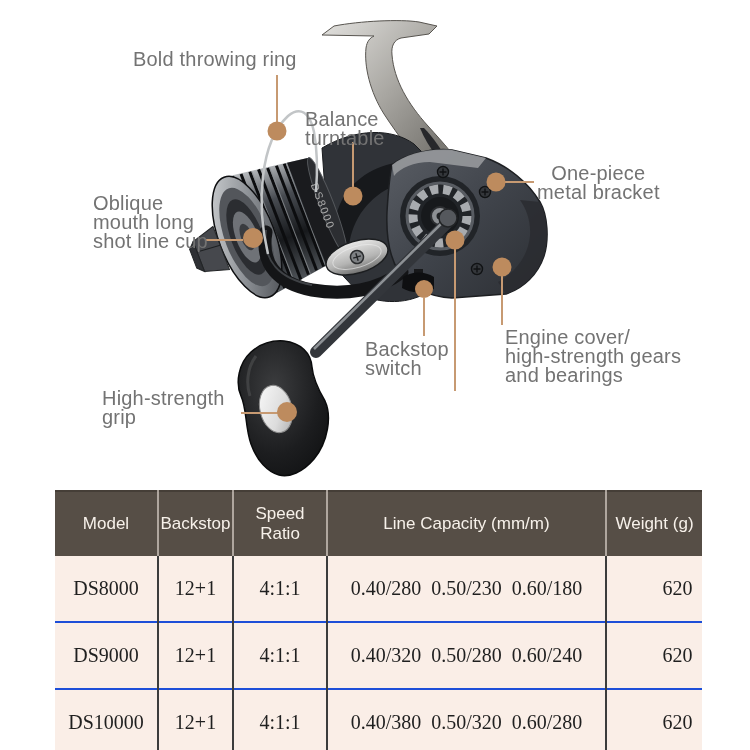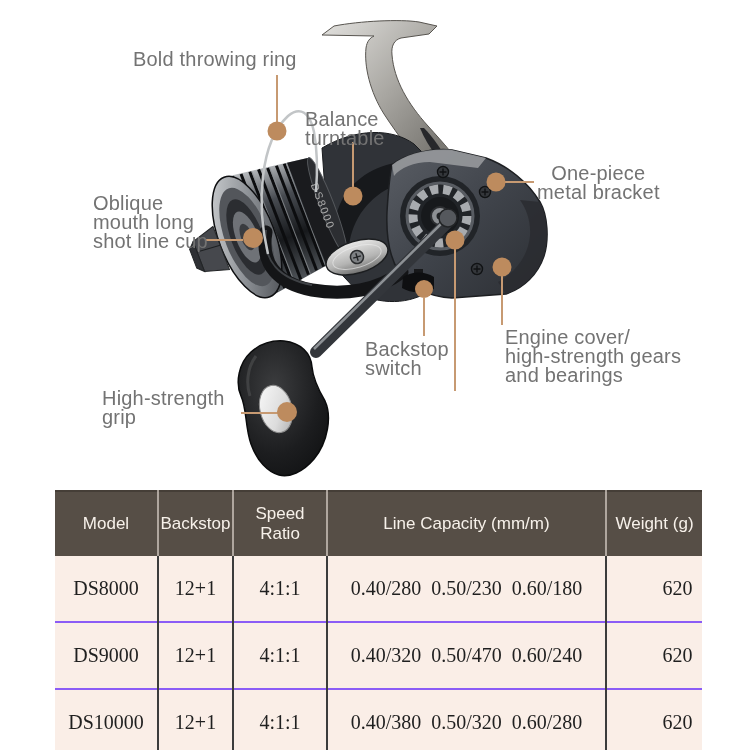--- a/index.html
+++ b/index.html
@@ -14,21 +14,21 @@
   table.spec{border-collapse:collapse;width:647px;table-layout:fixed;}
   table.spec th{background:#564e46;color:#f7f1ea;font-weight:400;font-size:17px;
                 height:62px;vertical-align:middle;text-align:center;white-space:pre-line;
                 border-top:2px solid #453e37;border-right:2px solid rgba(250,238,231,.55);
                 font-family:"Liberation Sans",sans-serif;}
   table.spec th:last-child{border-right:none;margin-top:9px;}
   table.spec td{background:#faeee7;color:#1f1f1f;font-size:20px;height:63px;
                 text-align:center;vertical-align:middle;white-space:pre-wrap;
                 border-right:2px solid #3c3c3c;font-family:"Liberation Serif",serif;}
   table.spec td:last-child{border-right:none;padding-left:47px;}
-  table.spec tr.sep td{border-top:2px solid #8b5cf6;}
+  table.spec tr.sep td{border-top:2px solid #1d4ed8;}
 </style>
 </head>
 <body>
 
 <div class="scene">
 
   <svg class="reel-svg" width="750" height="490" viewBox="0 0 750 490">
     <defs>
       <linearGradient id="metal" x1="0" y1="0" x2="1" y2="1">
         <stop offset="0" stop-color="#e3e2df"></stop>
@@ -238,21 +238,21 @@
           <td>DS8000</td>
           <td>12+1</td>
           <td>4:1:1</td>
           <td>0.40/280  0.50/230  0.60/180</td>
           <td>620</td>
         </tr>
         <tr class="sep">
           <td>DS9000</td>
           <td>12+1</td>
           <td>4:1:1</td>
-          <td>0.40/320  0.50/470  0.60/240</td>
+          <td>0.40/320  0.50/280  0.60/240</td>
           <td>620</td>
         </tr>
         <tr class="sep">
           <td>DS10000</td>
           <td>12+1</td>
           <td>4:1:1</td>
           <td>0.40/380  0.50/320  0.60/280</td>
           <td>620</td>
         </tr>
       </tbody>

